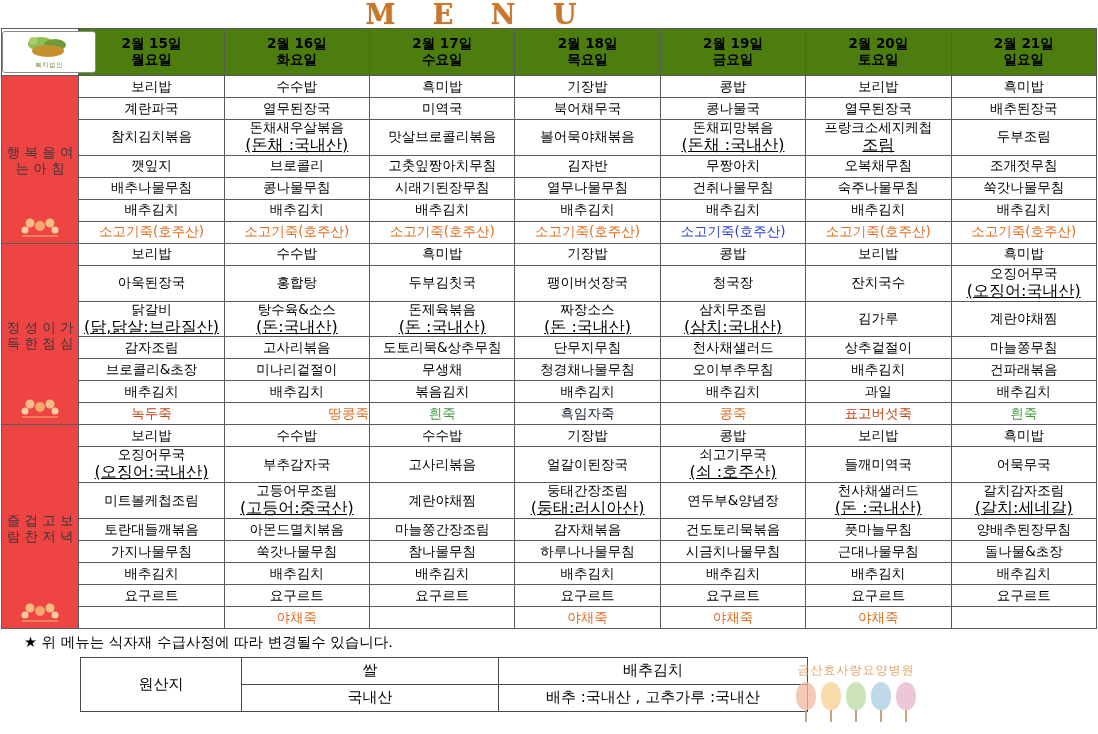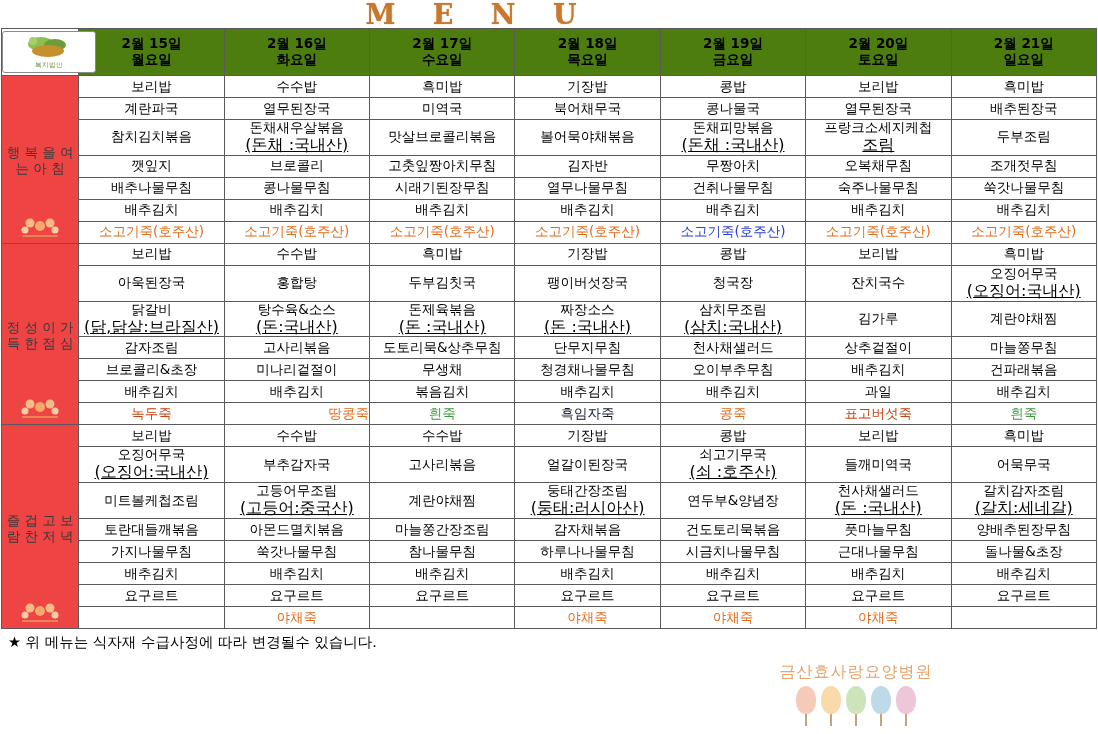--- a/index.html
+++ b/index.html
@@ -99,21 +99,21 @@
 
   
   td.multi{padding:1px 1px;}
   .l{display:block;}
 
   
   .note-row{
     display:flex;
     align-items:center;
     height:26px;
-    padding-left:8px;
+    padding-left:24px;
     font-size:14.5px;
     margin-top:1px;
   }
 
   table.origin{
     border-collapse:collapse;
     table-layout:fixed;
     margin-left:80px;
     margin-top:1px;
   }
@@ -128,21 +128,21 @@
   .o-rice{width:248px;}
   .o-kimchi{width:300px;}
 
   .hospital-mark{
     position:absolute;
     right:10px;bottom:6px;
     width:180px;height:66px;
     text-align:center;
   }
   .hospital-mark .hm-text{
-    font-size:16px;color:#e4a36a;letter-spacing:1px;
+    font-size:12px;color:#e4a36a;letter-spacing:1px;
   }
   .hm-trees{display:flex;justify-content:center;gap:5px;margin-top:3px;}
   .hm-trees span{
     display:block;width:20px;height:28px;border-radius:50% 50% 45% 45%;
     opacity:.75;
   }
   .hm-trees .t1{background:#f3b8a0;}
   .hm-trees .t2{background:#f7cf8f;}
   .hm-trees .t3{background:#bcd9a6;}
   .hm-trees .t4{background:#a8cde0;}
@@ -764,20 +764,33 @@
             <span class="l"></span>
           </td>
         </tr>
       </tbody>
   </table>
 
   <div class="note-row">
     <span>★ 위 메뉴는 식자재 수급사정에 따라 변경될수 있습니다.</span>
   </div>
 
+  <table class="origin">
+    <tbody>
+      <tr>
+        <td class="o-label" rowspan="2">원산지</td>
+        <td class="o-rice">쌀</td>
+        <td class="o-kimchi">배추김치</td>
+      </tr>
+      <tr>
+        <td class="o-rice">국내산</td>
+        <td class="o-kimchi">배추 :국내산 , 고추가루 :국내산</td>
+      </tr>
+    </tbody>
+  </table>
 
   <div class="hospital-mark">
     <div class="hm-text">금산효사랑요양병원</div>
     <div class="hm-trees">
       <span class="t1"></span>
         <span class="t2"></span>
         <span class="t3"></span>
         <span class="t4"></span>
         <span class="t5"></span>
     </div>

